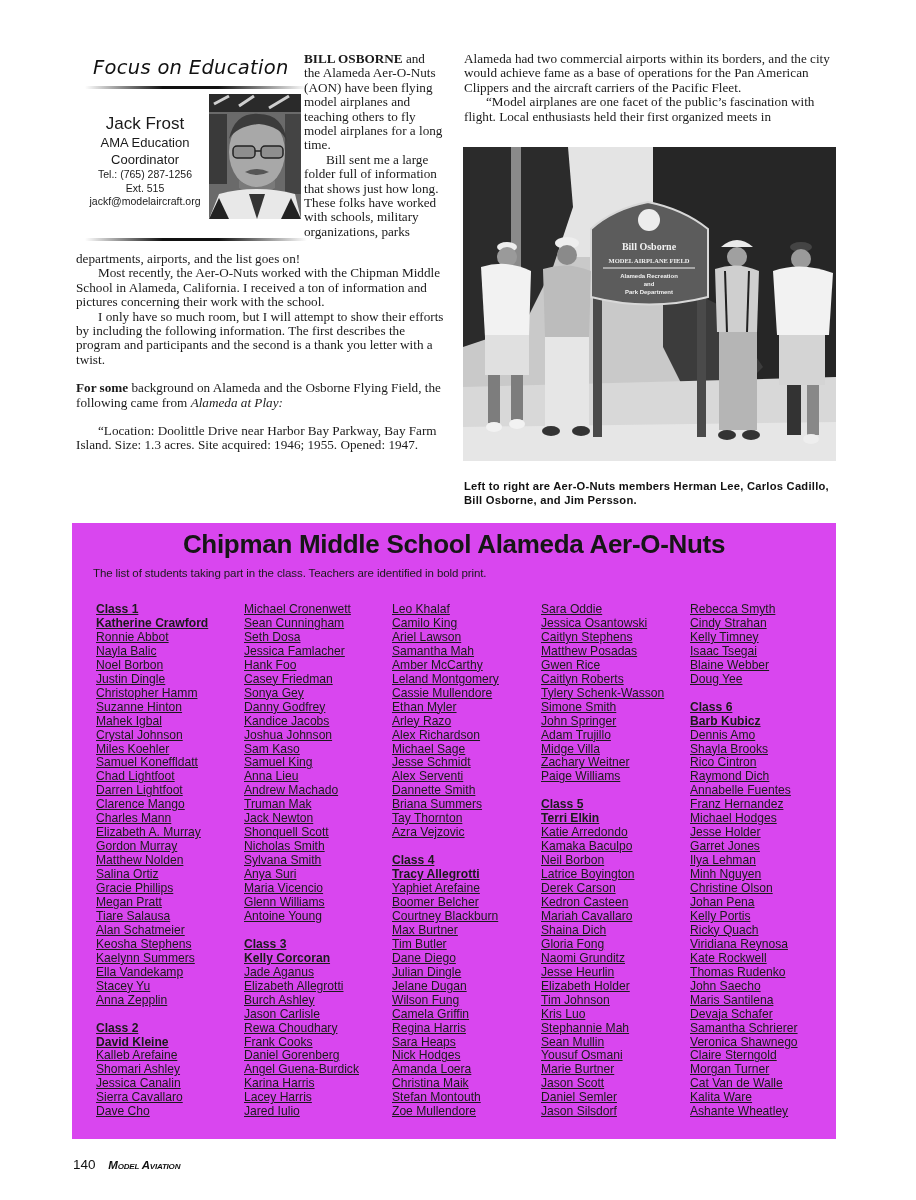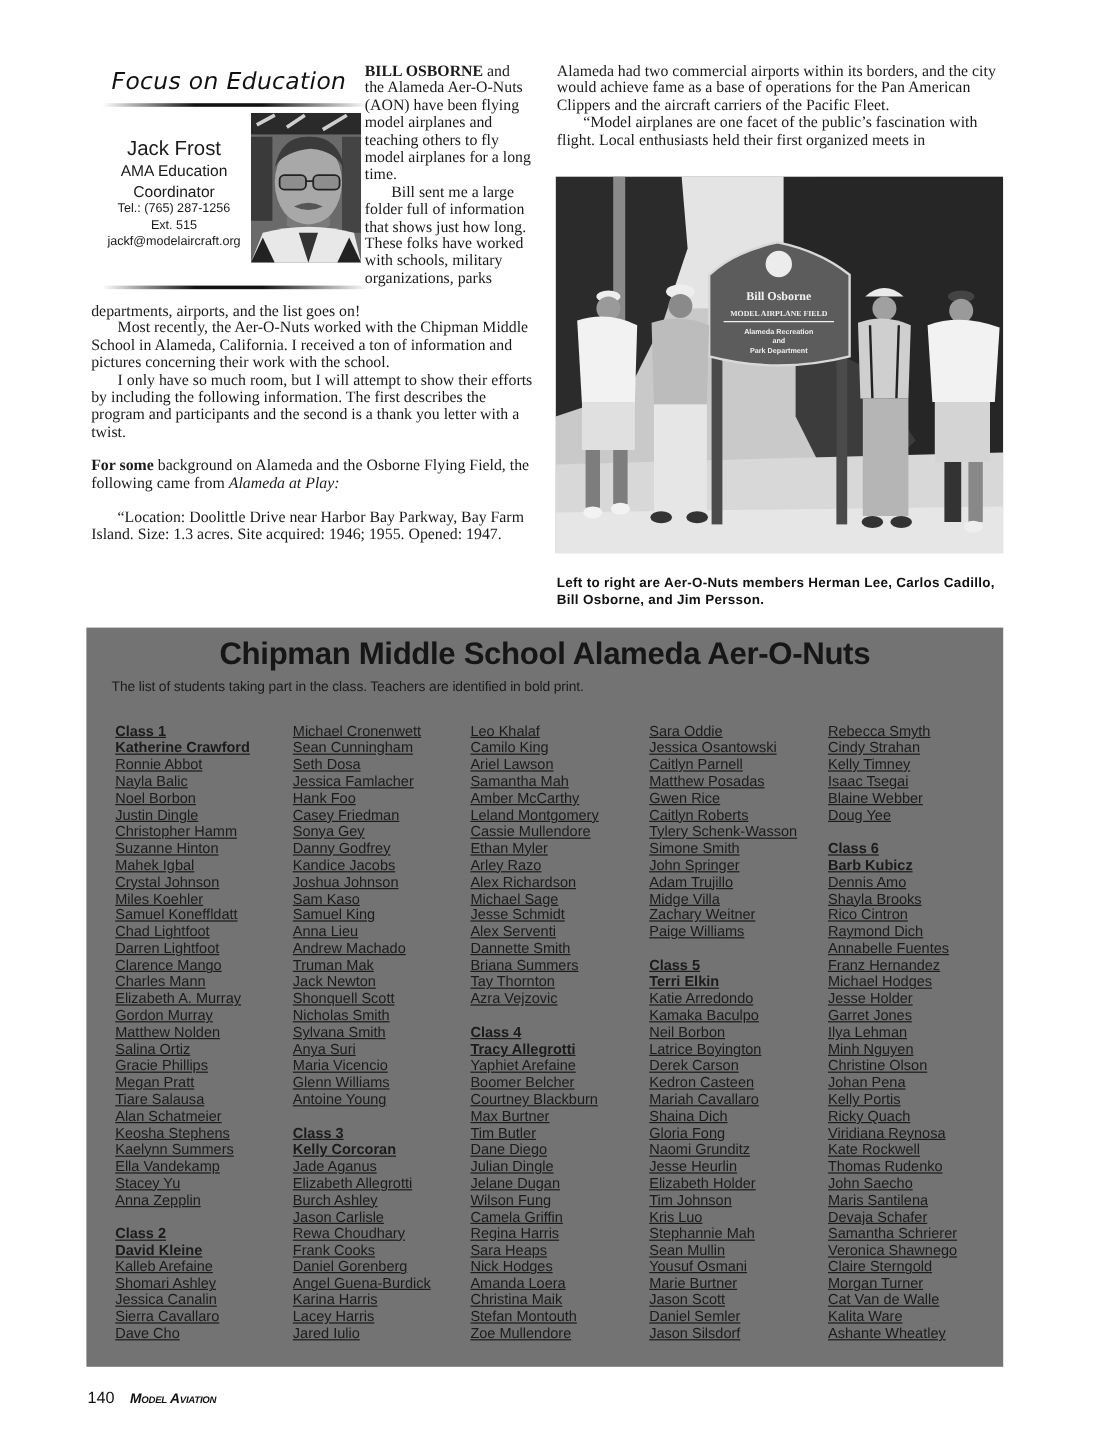--- a/index.html
+++ b/index.html
@@ -24,21 +24,21 @@
   #left-col { left: 76px; top: 252px; width: 368px; }
   #right-col { left: 464px; top: 52px; width: 372px; }
   .para { margin: 0; text-indent: 0; }
   .indent { text-indent: 22px; }
   .gap { height: 14px; }
 
   #photo { position: absolute; left: 463px; top: 147px; width: 373px; height: 314px; overflow: hidden; background: #bdbdbd; }
   #caption { position: absolute; left: 464px; top: 479px; width: 372px; font-family: "Liberation Sans", sans-serif; font-weight: bold; font-size: 11.2px; line-height: 14px; letter-spacing: 0.25px; color: #111; }
 
   
-  #list-box { position: absolute; left: 72px; top: 523px; width: 764px; height: 616px; background: #737373; }
+  #list-box { position: absolute; left: 72px; top: 523px; width: 764px; height: 616px; background: #d946ef; }
   #list-title { position: absolute; left: 0; top: 6px; width: 764px; text-align: center; font-family: "Liberation Sans", sans-serif; font-weight: bold; font-size: 26px; letter-spacing: -0.3px; color: #161616; }
   #list-subtitle { position: absolute; left: 21px; top: 44px; font-family: "Liberation Sans", sans-serif; font-size: 11.5px; color: #1a1a1a; letter-spacing: -0.1px; }
   .name-col { position: absolute; top: 80px; font-family: "Liberation Sans", sans-serif; font-size: 12.1px; line-height: 13.95px; color: #1b1b1b; text-decoration: underline; }
   .name-col .nm { display: block; white-space: nowrap; }
   .name-col .bold { font-weight: bold; }
   .name-col .spacer { display: block; height: 13.95px; }
   #col-0 { left: 24px; }
   #col-1 { left: 172px; }
   #col-2 { left: 320px; }
   #col-3 { left: 469px; }
@@ -291,21 +291,21 @@
       <span class="nm">Sara Heaps</span>
       <span class="nm">Nick Hodges</span>
       <span class="nm">Amanda Loera</span>
       <span class="nm">Christina Maik</span>
       <span class="nm">Stefan Montouth</span>
       <span class="nm">Zoe Mullendore</span>
     </div>
   <div id="col-3" class="name-col">
       <span class="nm">Sara Oddie</span>
       <span class="nm">Jessica Osantowski</span>
-      <span class="nm">Caitlyn Parnell</span>
+      <span class="nm">Caitlyn Stephens</span>
       <span class="nm">Matthew Posadas</span>
       <span class="nm">Gwen Rice</span>
       <span class="nm">Caitlyn Roberts</span>
       <span class="nm">Tylery Schenk-Wasson</span>
       <span class="nm">Simone Smith</span>
       <span class="nm">John Springer</span>
       <span class="nm">Adam Trujillo</span>
       <span class="nm">Midge Villa</span>
       <span class="nm">Zachary Weitner</span>
       <span class="nm">Paige Williams</span>

